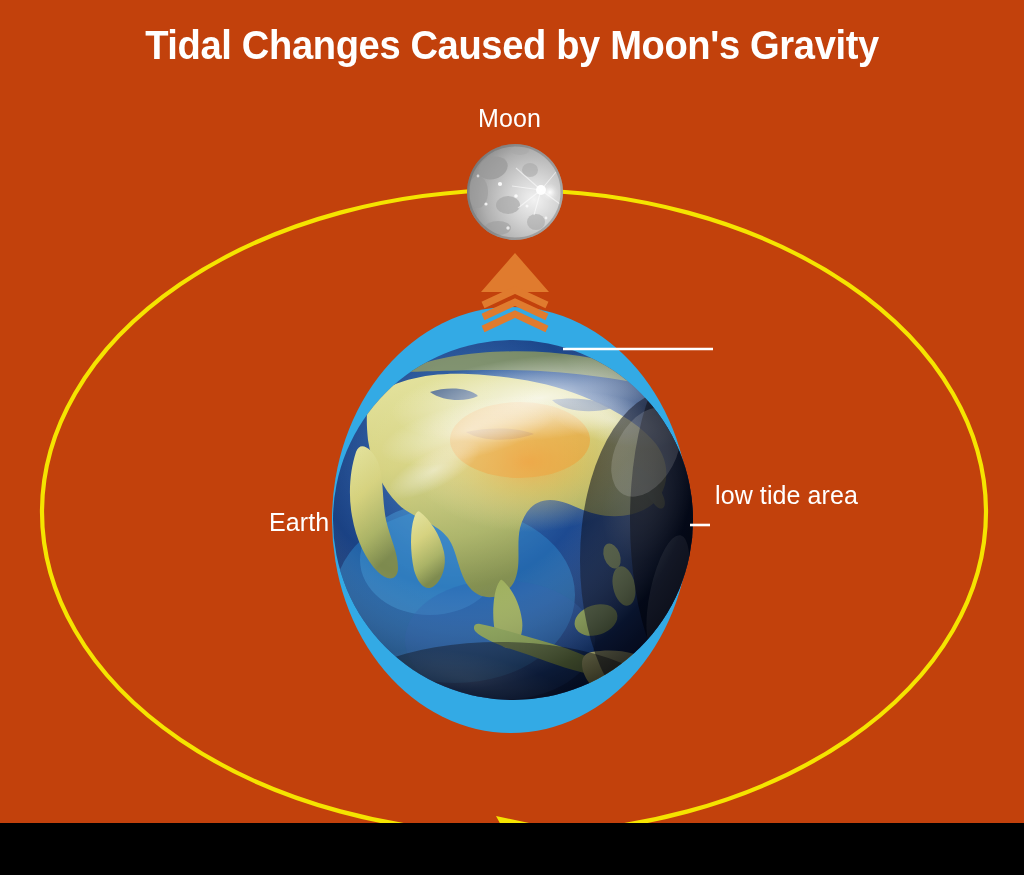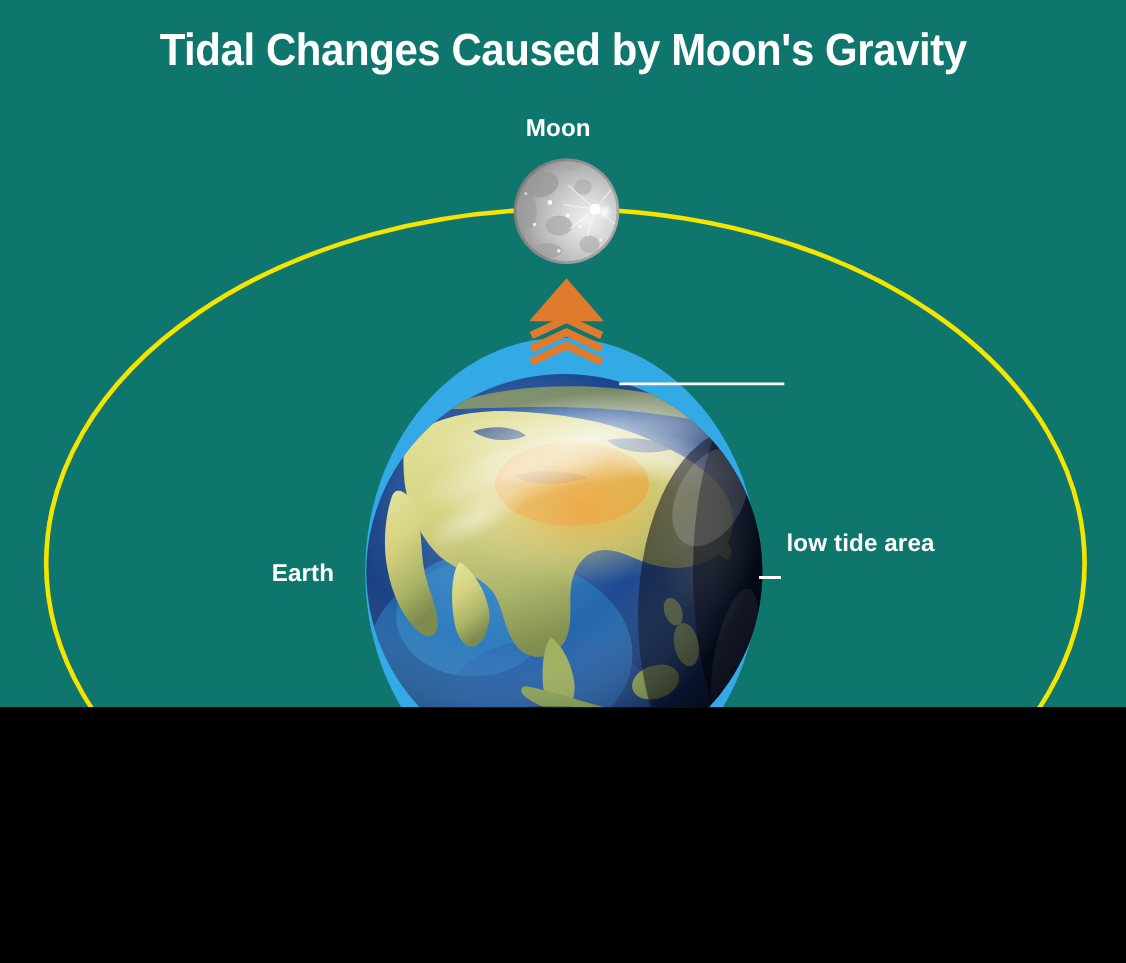--- a/index.html
+++ b/index.html
@@ -7,22 +7,22 @@
     margin: 0;
     padding: 0;
     background: #000000;
   }
   body {
     font-family: "Liberation Sans", "DejaVu Sans", sans-serif;
   }
   #stage {
     position: relative;
     width: 1024px;
-    height: 643px;
-    background: #0f766e;
+    height: 823px;
+    background: #c2410c;
     overflow: hidden;
   }
   
   #title {
     position: absolute;
     left: 0;
     top: 22px;
     width: 1024px;
     text-align: center;
     color: #ffffff;
@@ -37,28 +37,28 @@
     position: absolute;
     left: 0;
     top: 0;
     width: 1024px;
     height: 875px;
   }
   
   .label {
     position: absolute;
     color: #ffffff;
-    font-size: 22px;
-    font-weight: bold;
+    font-size: 25px;
+    font-weight: normal;
     white-space: nowrap;
     letter-spacing: 0.1px;
     text-align: center;
   }
   #label-moon { left: 478px; top: 104px; }
-  #label-earth { left: 247px; top: 508px; }
+  #label-earth { left: 269px; top: 508px; }
   #label-high-tide { left: 718px; top: 336px; }
   #label-low-tide { left: 715px; top: 481px; }
 </style>
 </head>
 <body>
 
 <div id="stage">
 
   <div id="title">Tidal Changes Caused by Moon's Gravity</div>
 

